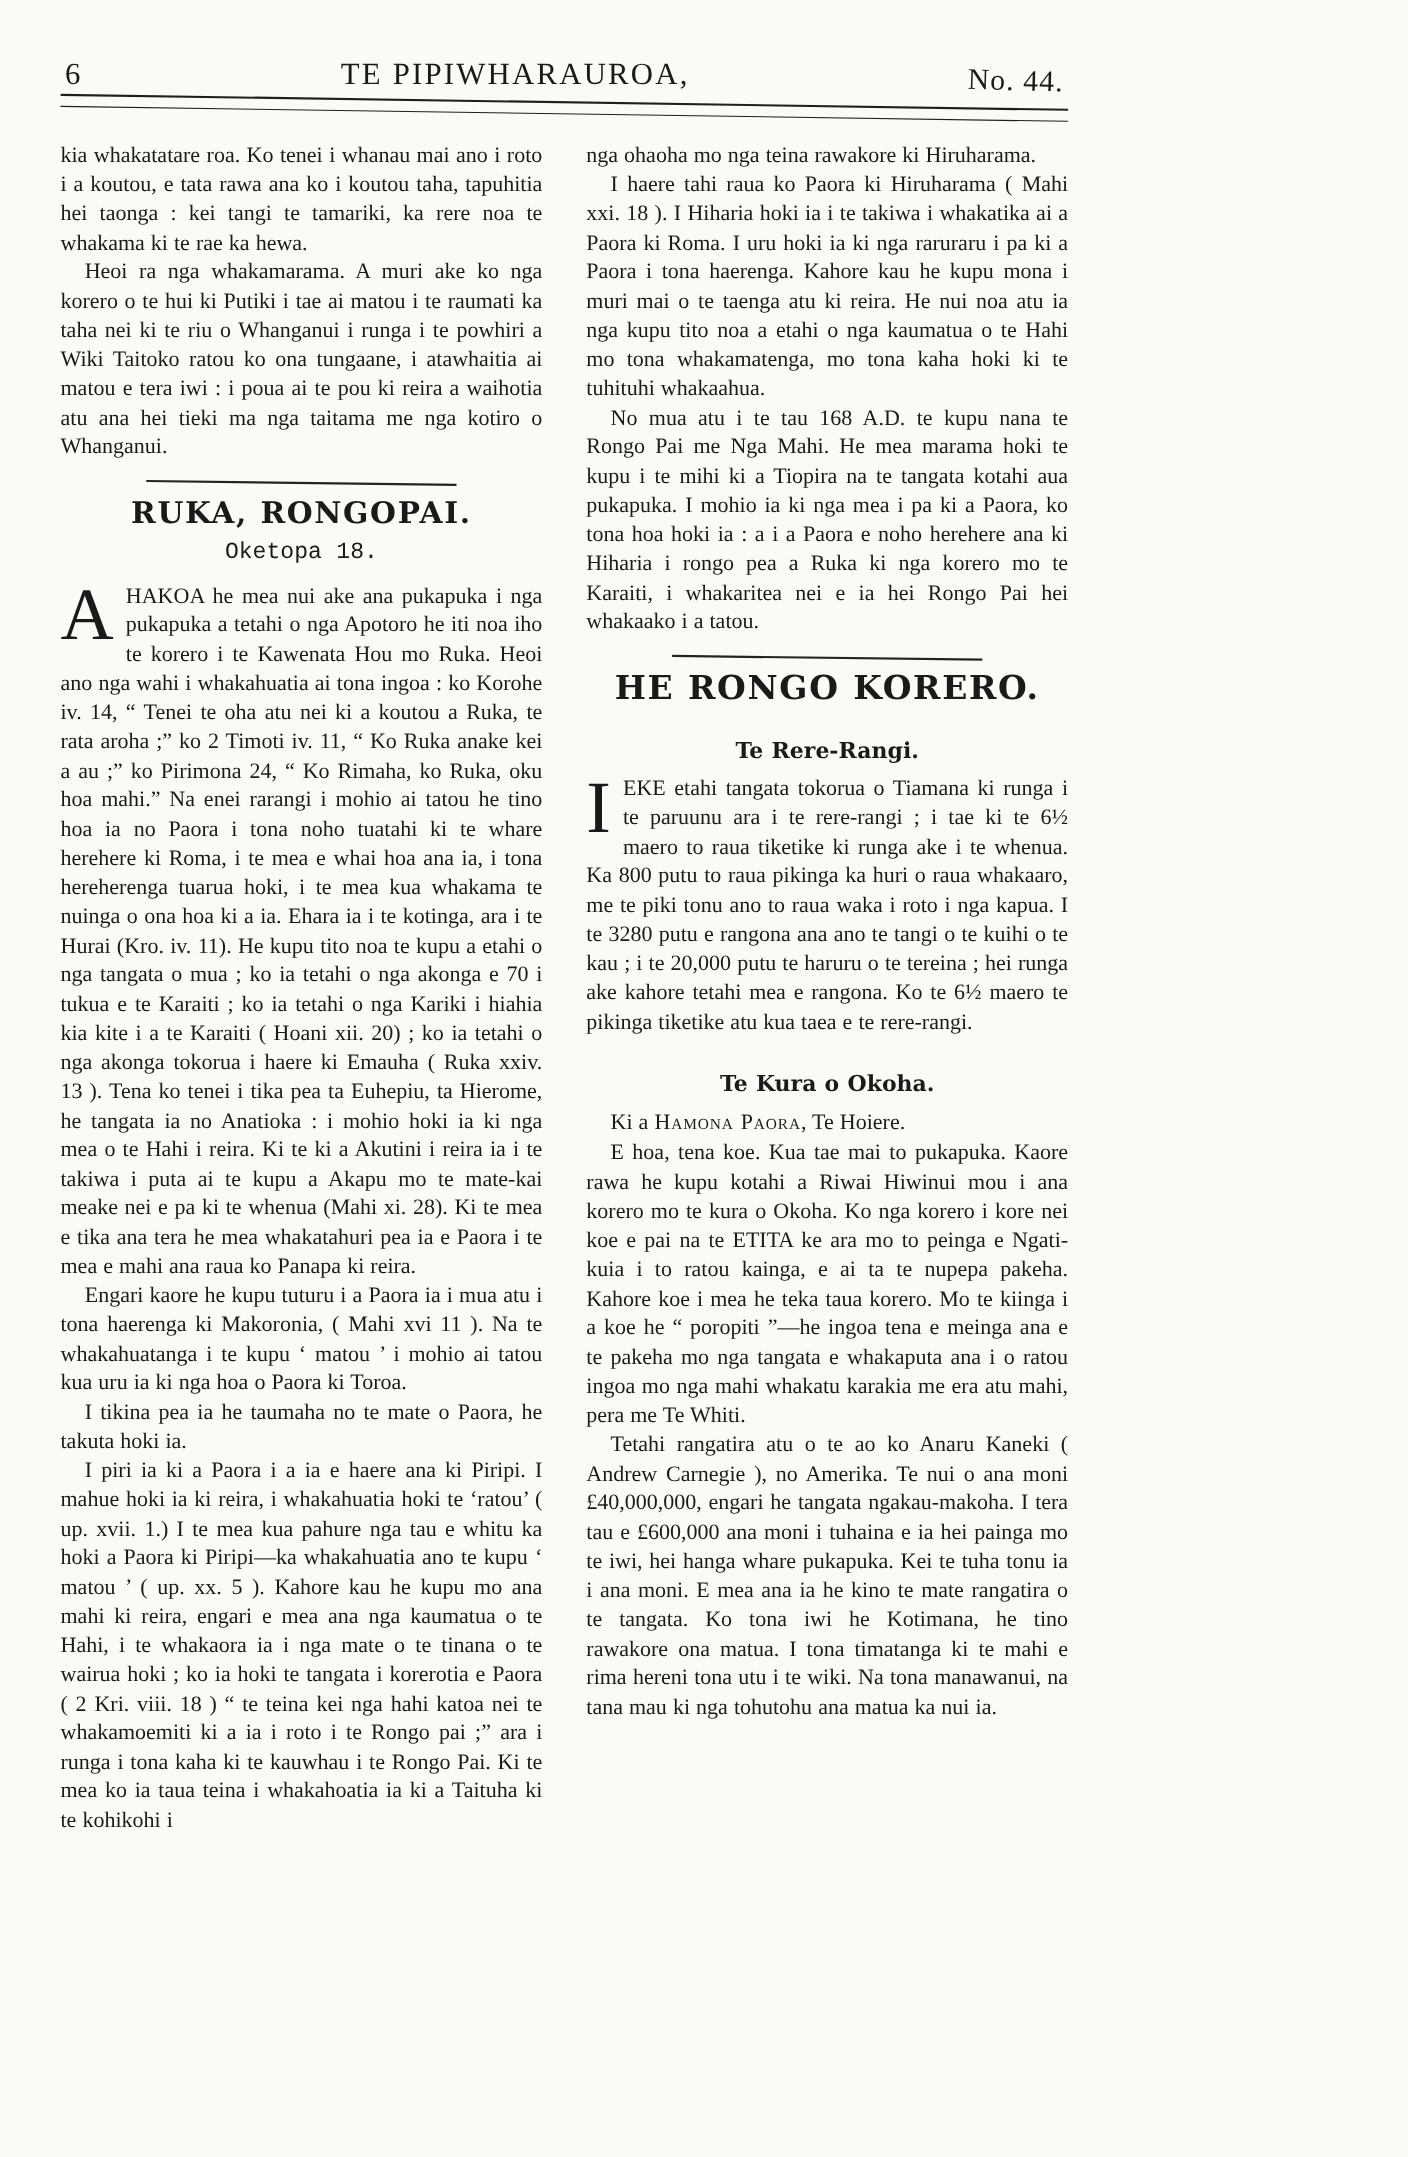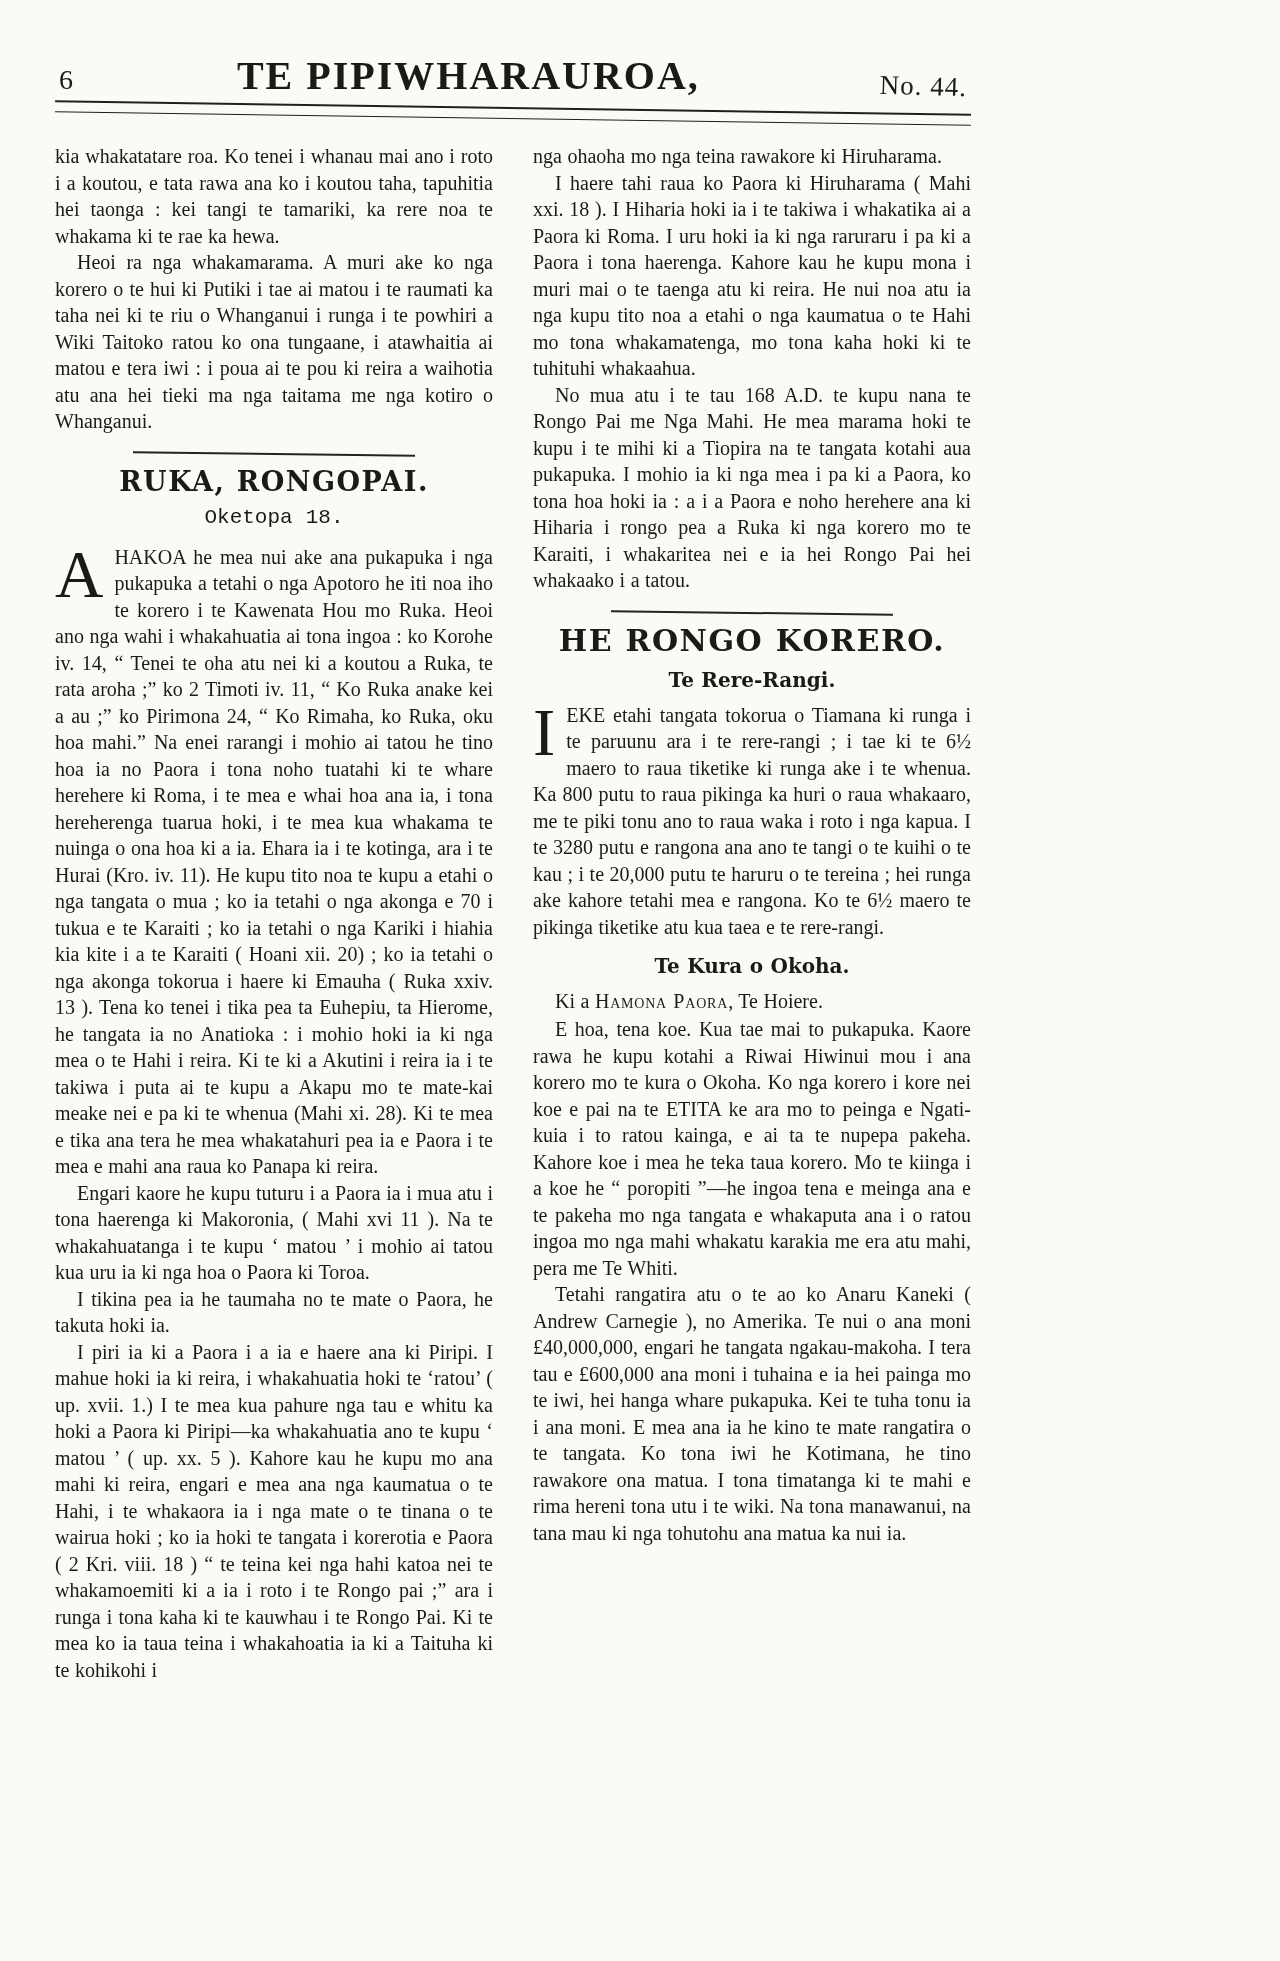--- a/index.html
+++ b/index.html
@@ -15,21 +15,21 @@
   .content{
     position:absolute; left:55px; top:52px; width:916px;
   }
   
   .page-header{
     display:flex; align-items:baseline; justify-content:space-between;
     padding:0 4px;
   }
   .page-num{font-size:28px;}
   .masthead{
-    font-size:40px; letter-spacing:2px; font-weight:700;
+    font-size:28px; letter-spacing:2px; font-weight:400;
     transform:translateX(-8px);
   }
   .issue{font-size:27px; letter-spacing:1px; transform:rotate(1.6deg) translateY(6px);}
   .header-rule-wrap{margin-top:8px; transform:rotate(0.85deg);}
   .header-rule-top{border-top:2.5px solid #201f1d; width:100%;}
   .header-rule-bottom{border-top:1.5px solid #201f1d; width:100%; margin-top:9px;}
   
   .columns{display:flex; gap:40px; margin-top:24px;}
   .col{
     width:446px;
@@ -48,21 +48,21 @@
   .article-title{
     margin:0 0 10px 0;
     text-align:center;
     font-size:27px; font-weight:bold; letter-spacing:1.5px;
     font-family:"DejaVu Serif","Liberation Serif",serif;
   }
   .big-title{font-size:30px;}
   .dateline{text-align:center; font-size:21px; margin:0 0 12px 0;font-family:Liberation Mono, monospace;}
   .sub-heading{
     text-align:center; font-weight:bold; font-size:20px;
-    margin:13px 0 8px 0;
+    margin:30px 0 8px 0;
     font-family:"DejaVu Serif","Liberation Serif",serif;
   }
   .dropcap{
     float:left;
     font-size:67px; line-height:0.82;
     padding:3px 11px 0 0;
   }
   .salutation{text-indent:22px; margin-bottom:2px;}
   .smallcaps{font-variant:small-caps; letter-spacing:0.8px;}
 </style>

